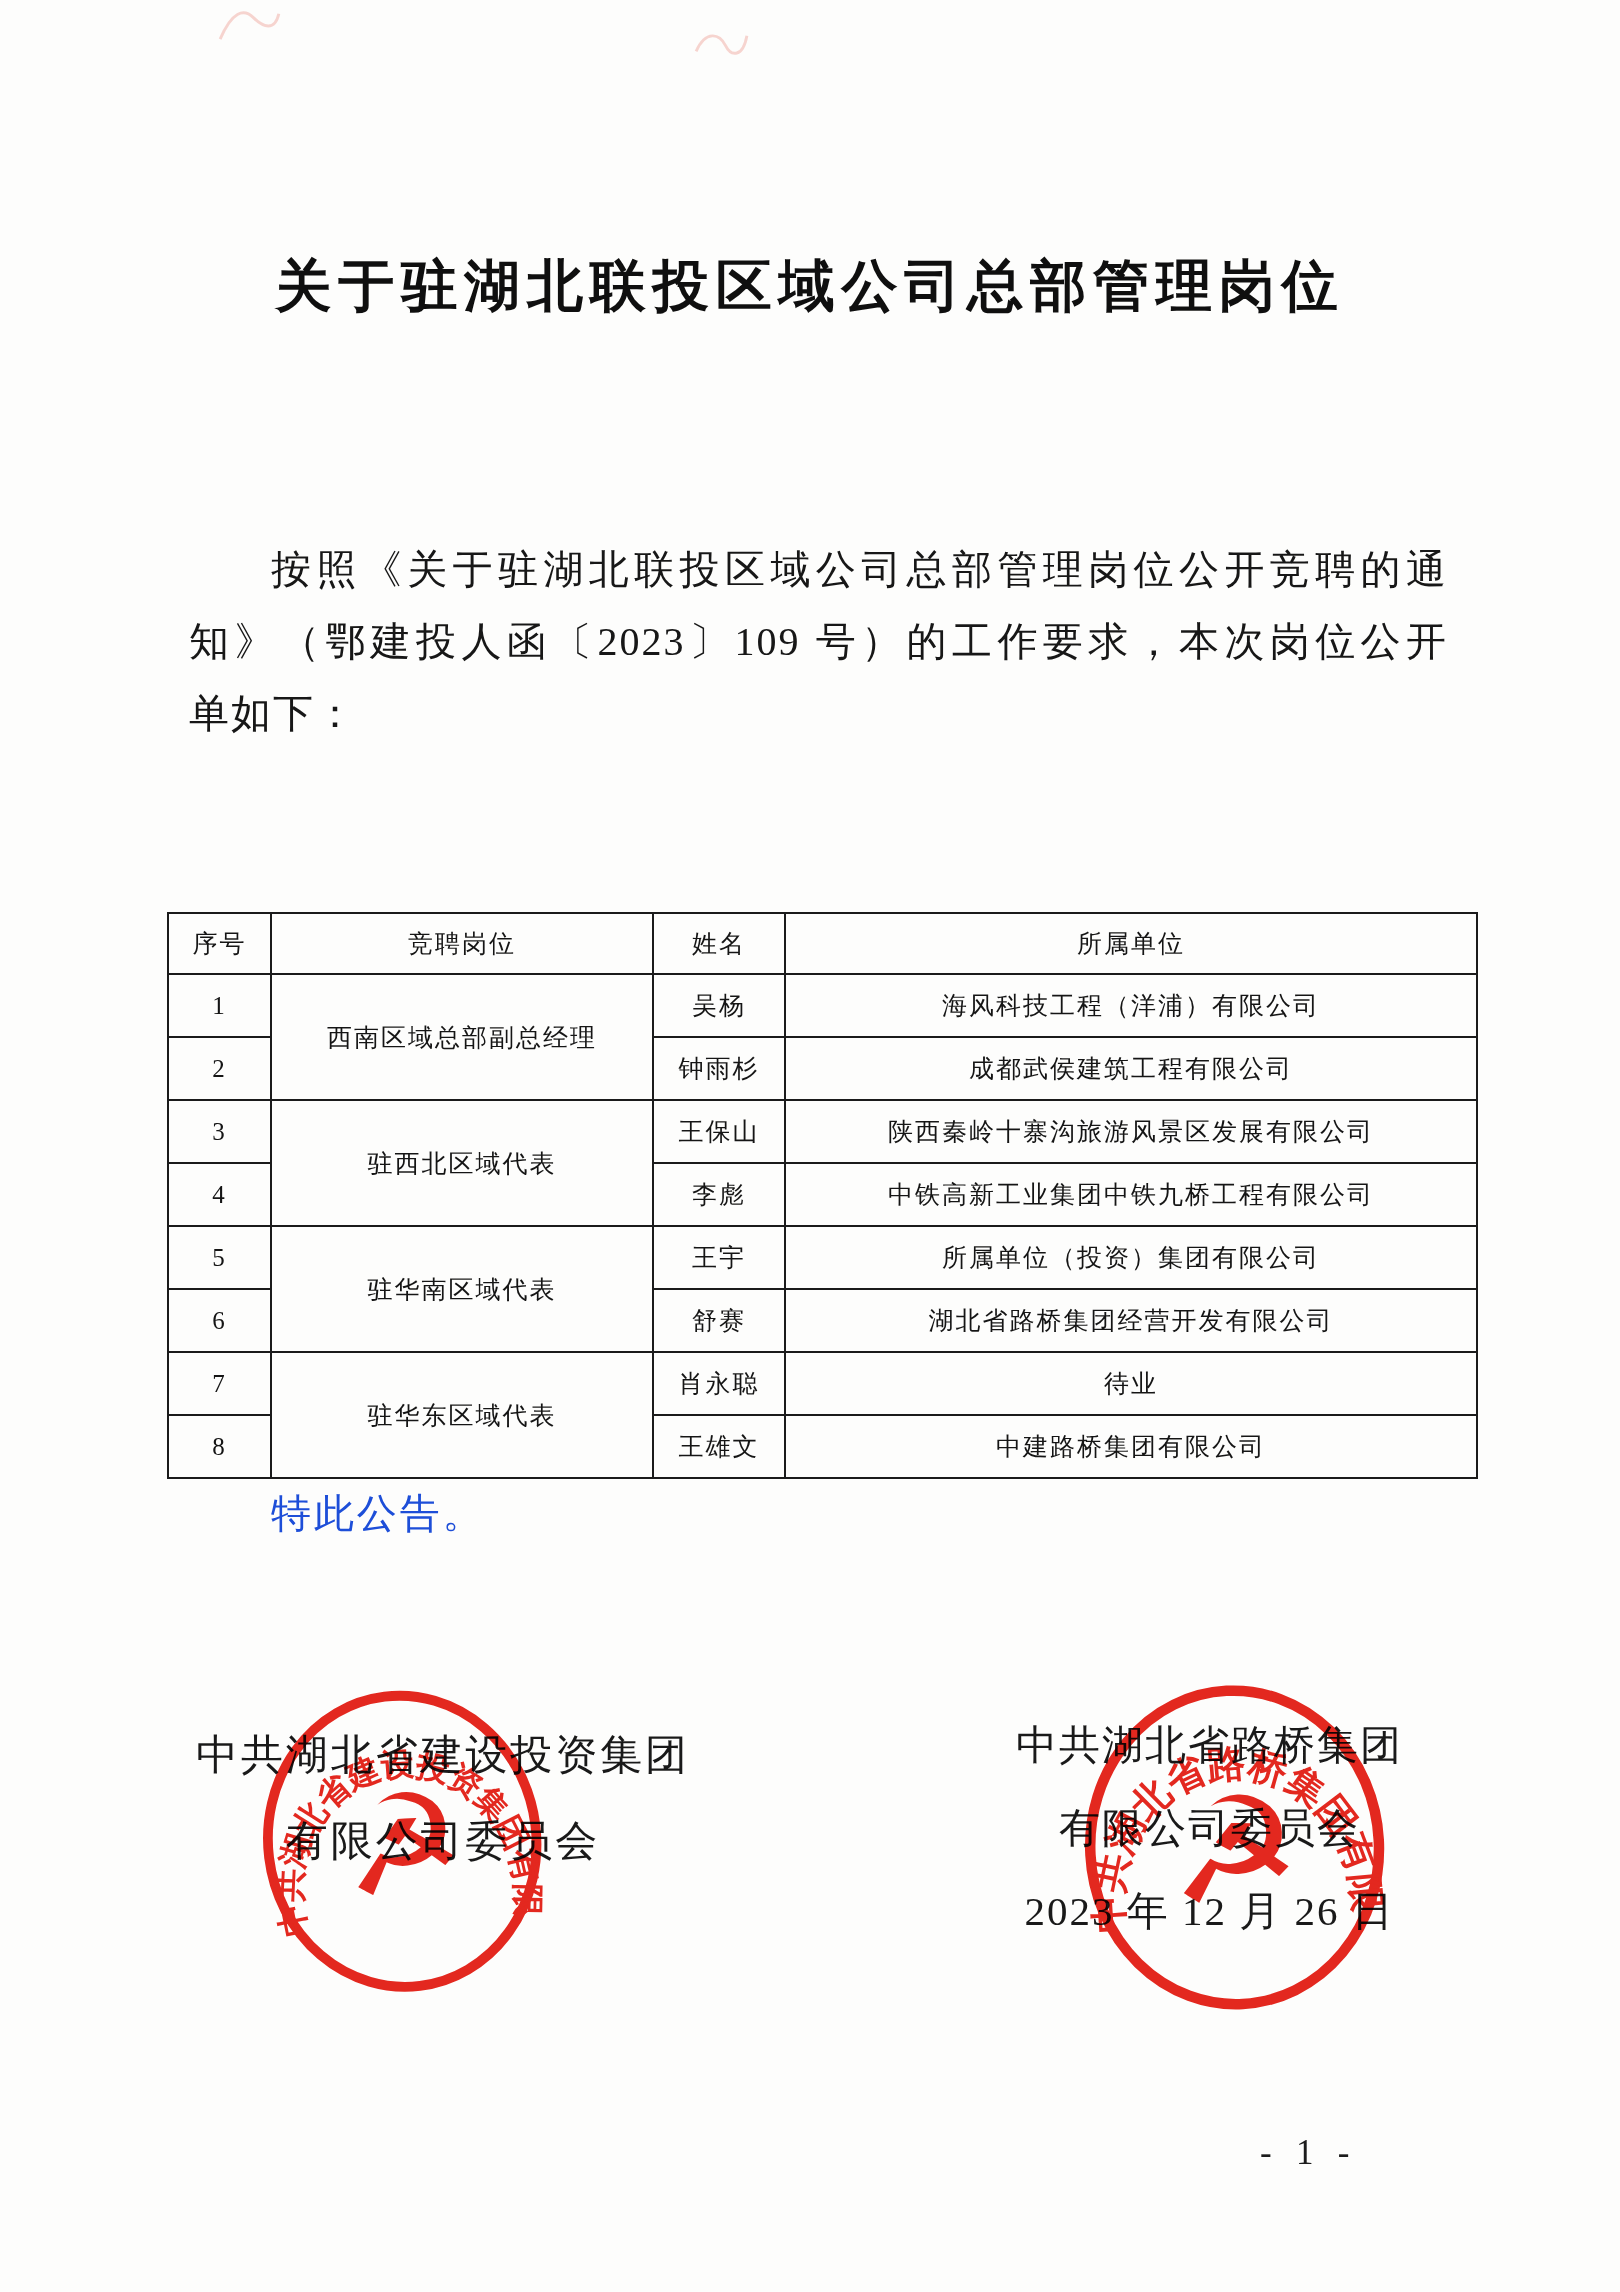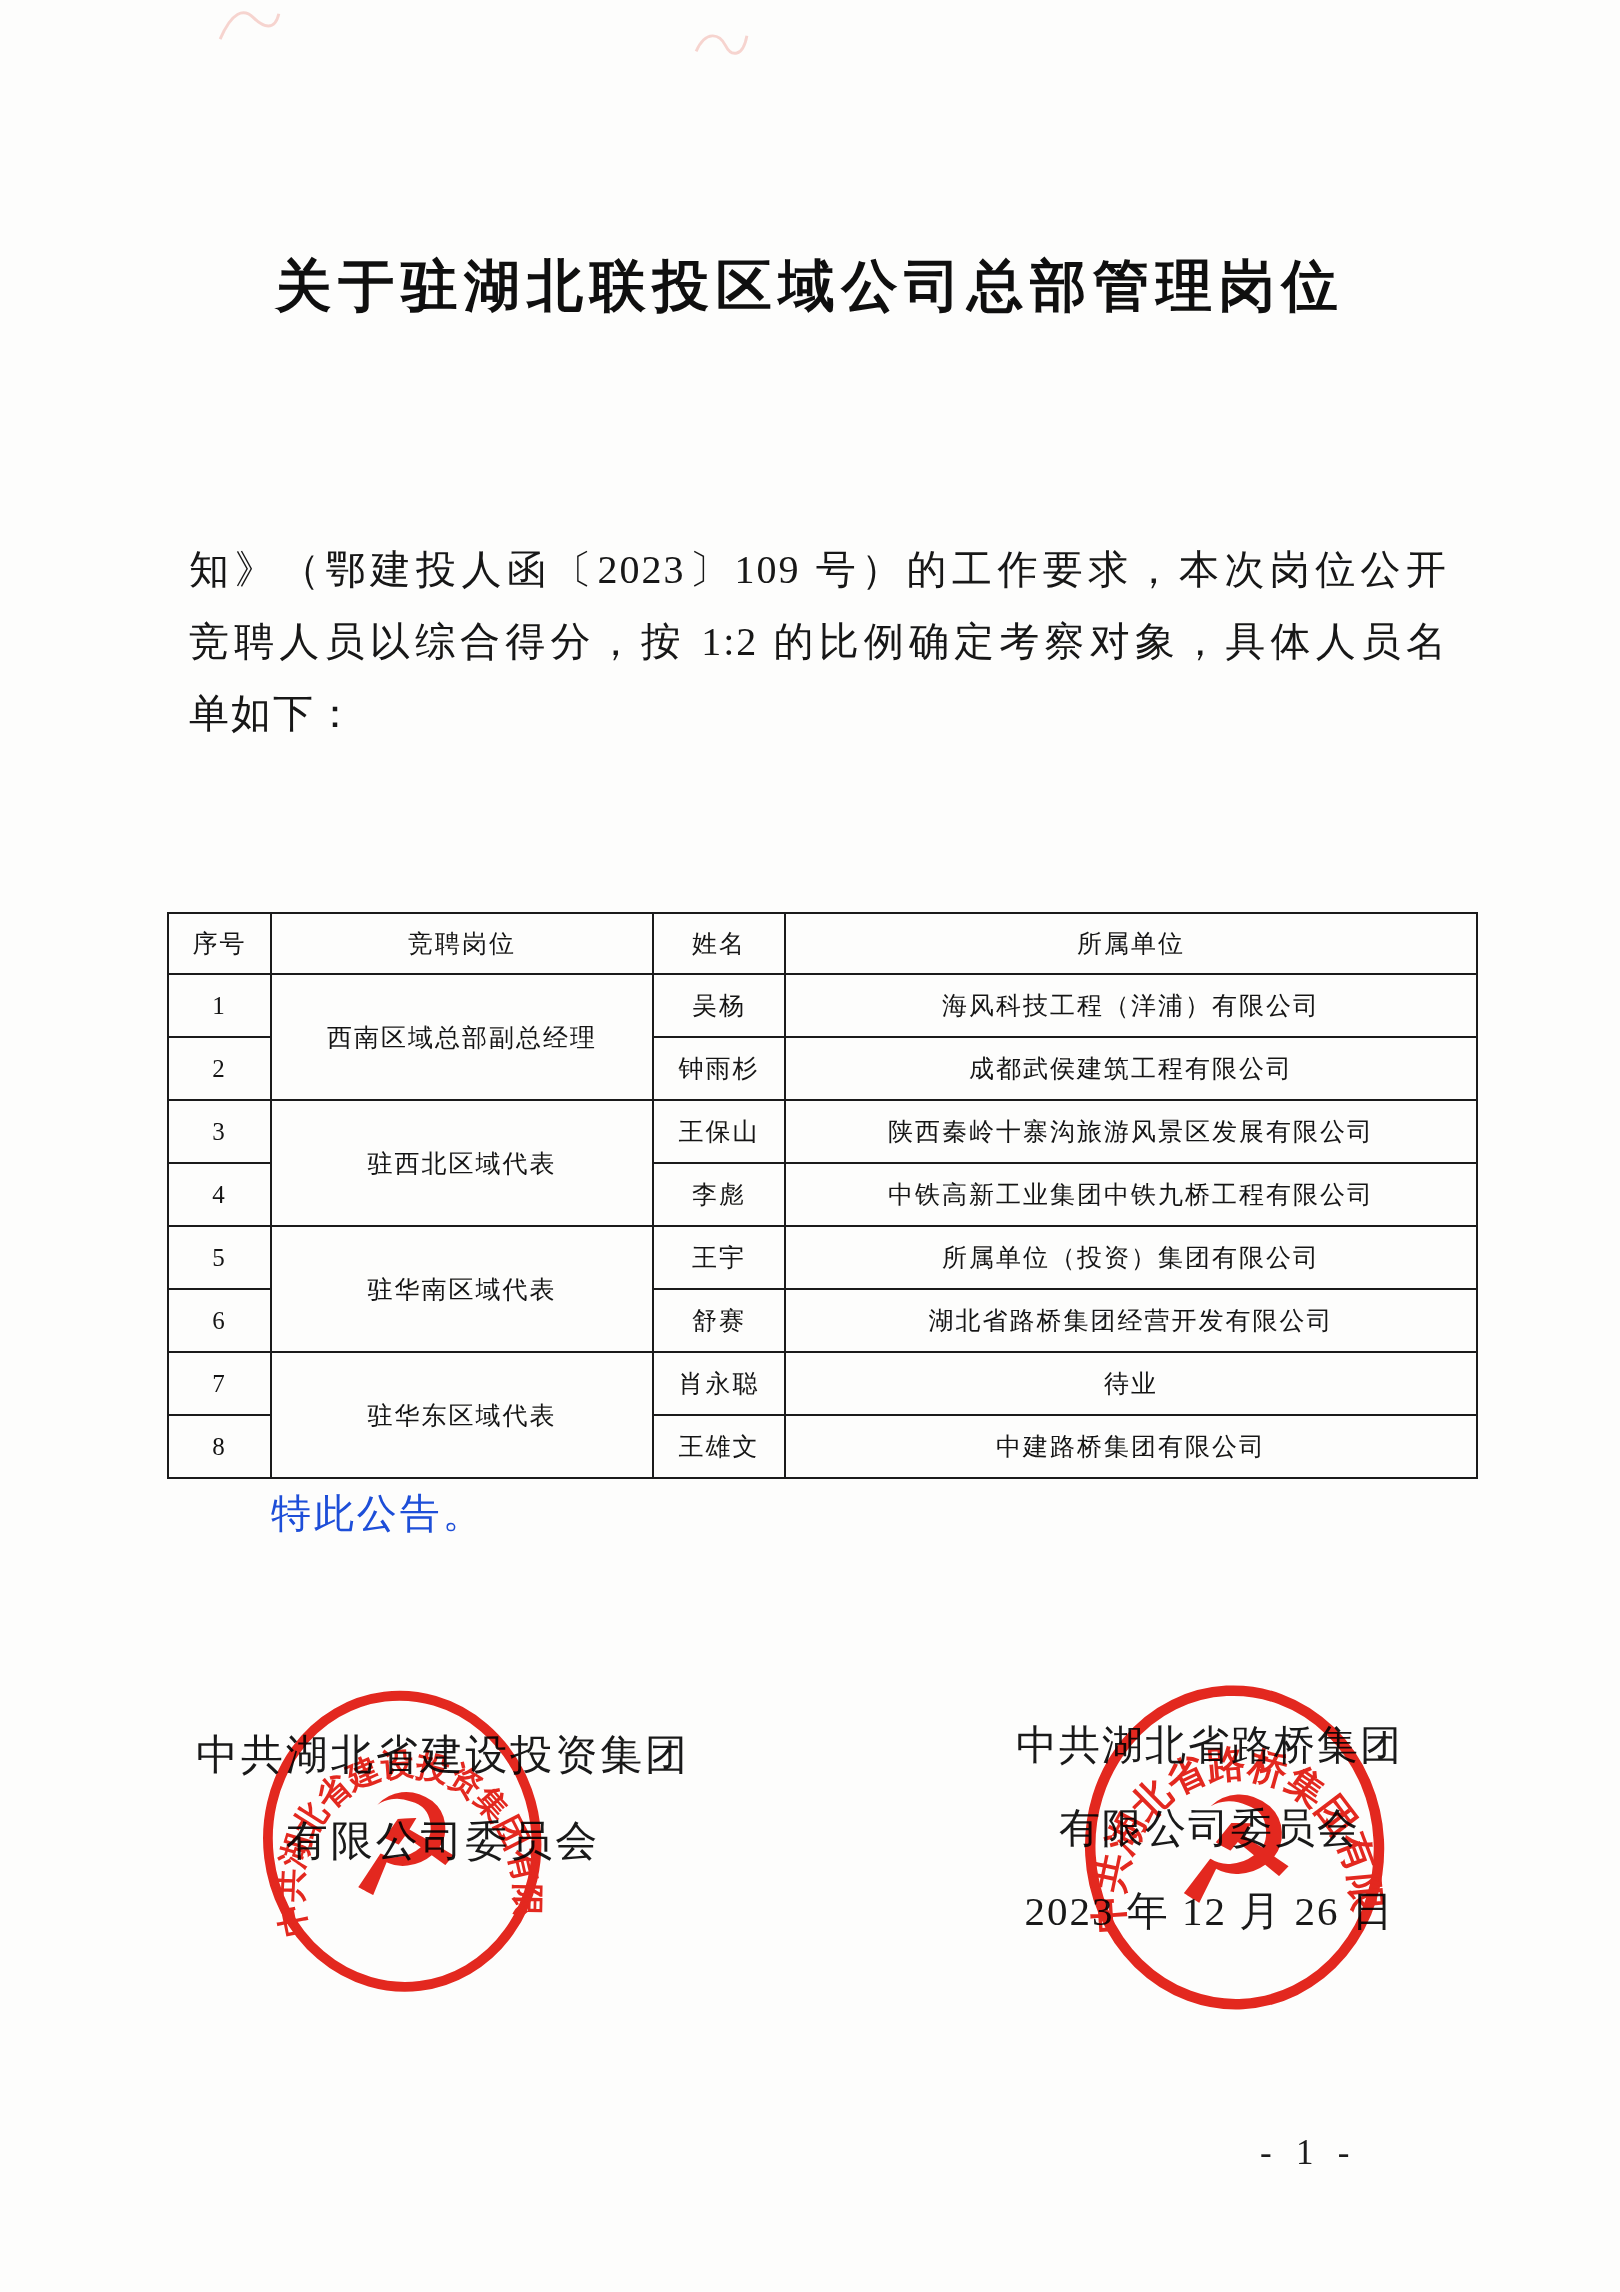--- a/index.html
+++ b/index.html
@@ -57,22 +57,22 @@
   </svg>
   <svg class="topmark topmark-2" width="59" height="41" viewBox="0 0 60 42">
     <path d="M4 30 C 14 8, 28 12, 34 24 S 52 36, 56 14" fill="none" stroke="#f2b4ac" stroke-width="3"></path>
   </svg>
 
   <div class="title">
     <div>关于驻湖北联投区域公司总部管理岗位</div>
   </div>
 
   <div class="body-block">
+    <div class="line jfull indent">按照《关于驻湖北联投区域公司总部管理岗位公开竞聘的通</div>
     <div class="line jfull">知》（鄂建投人函〔2023〕109 号）的工作要求，本次岗位公开</div>
-    <div class="line jfull">竞聘人员以综合得分，按 1:2 的比例确定考察对象，具体人员名</div>
     <div class="line">单如下：</div>
   </div>
 
   <div class="table-wrap">
     <table class="roster">
       <colgroup>
         <col style="width:103px">
           <col style="width:382px">
           <col style="width:132px">
           <col style="width:692px">

